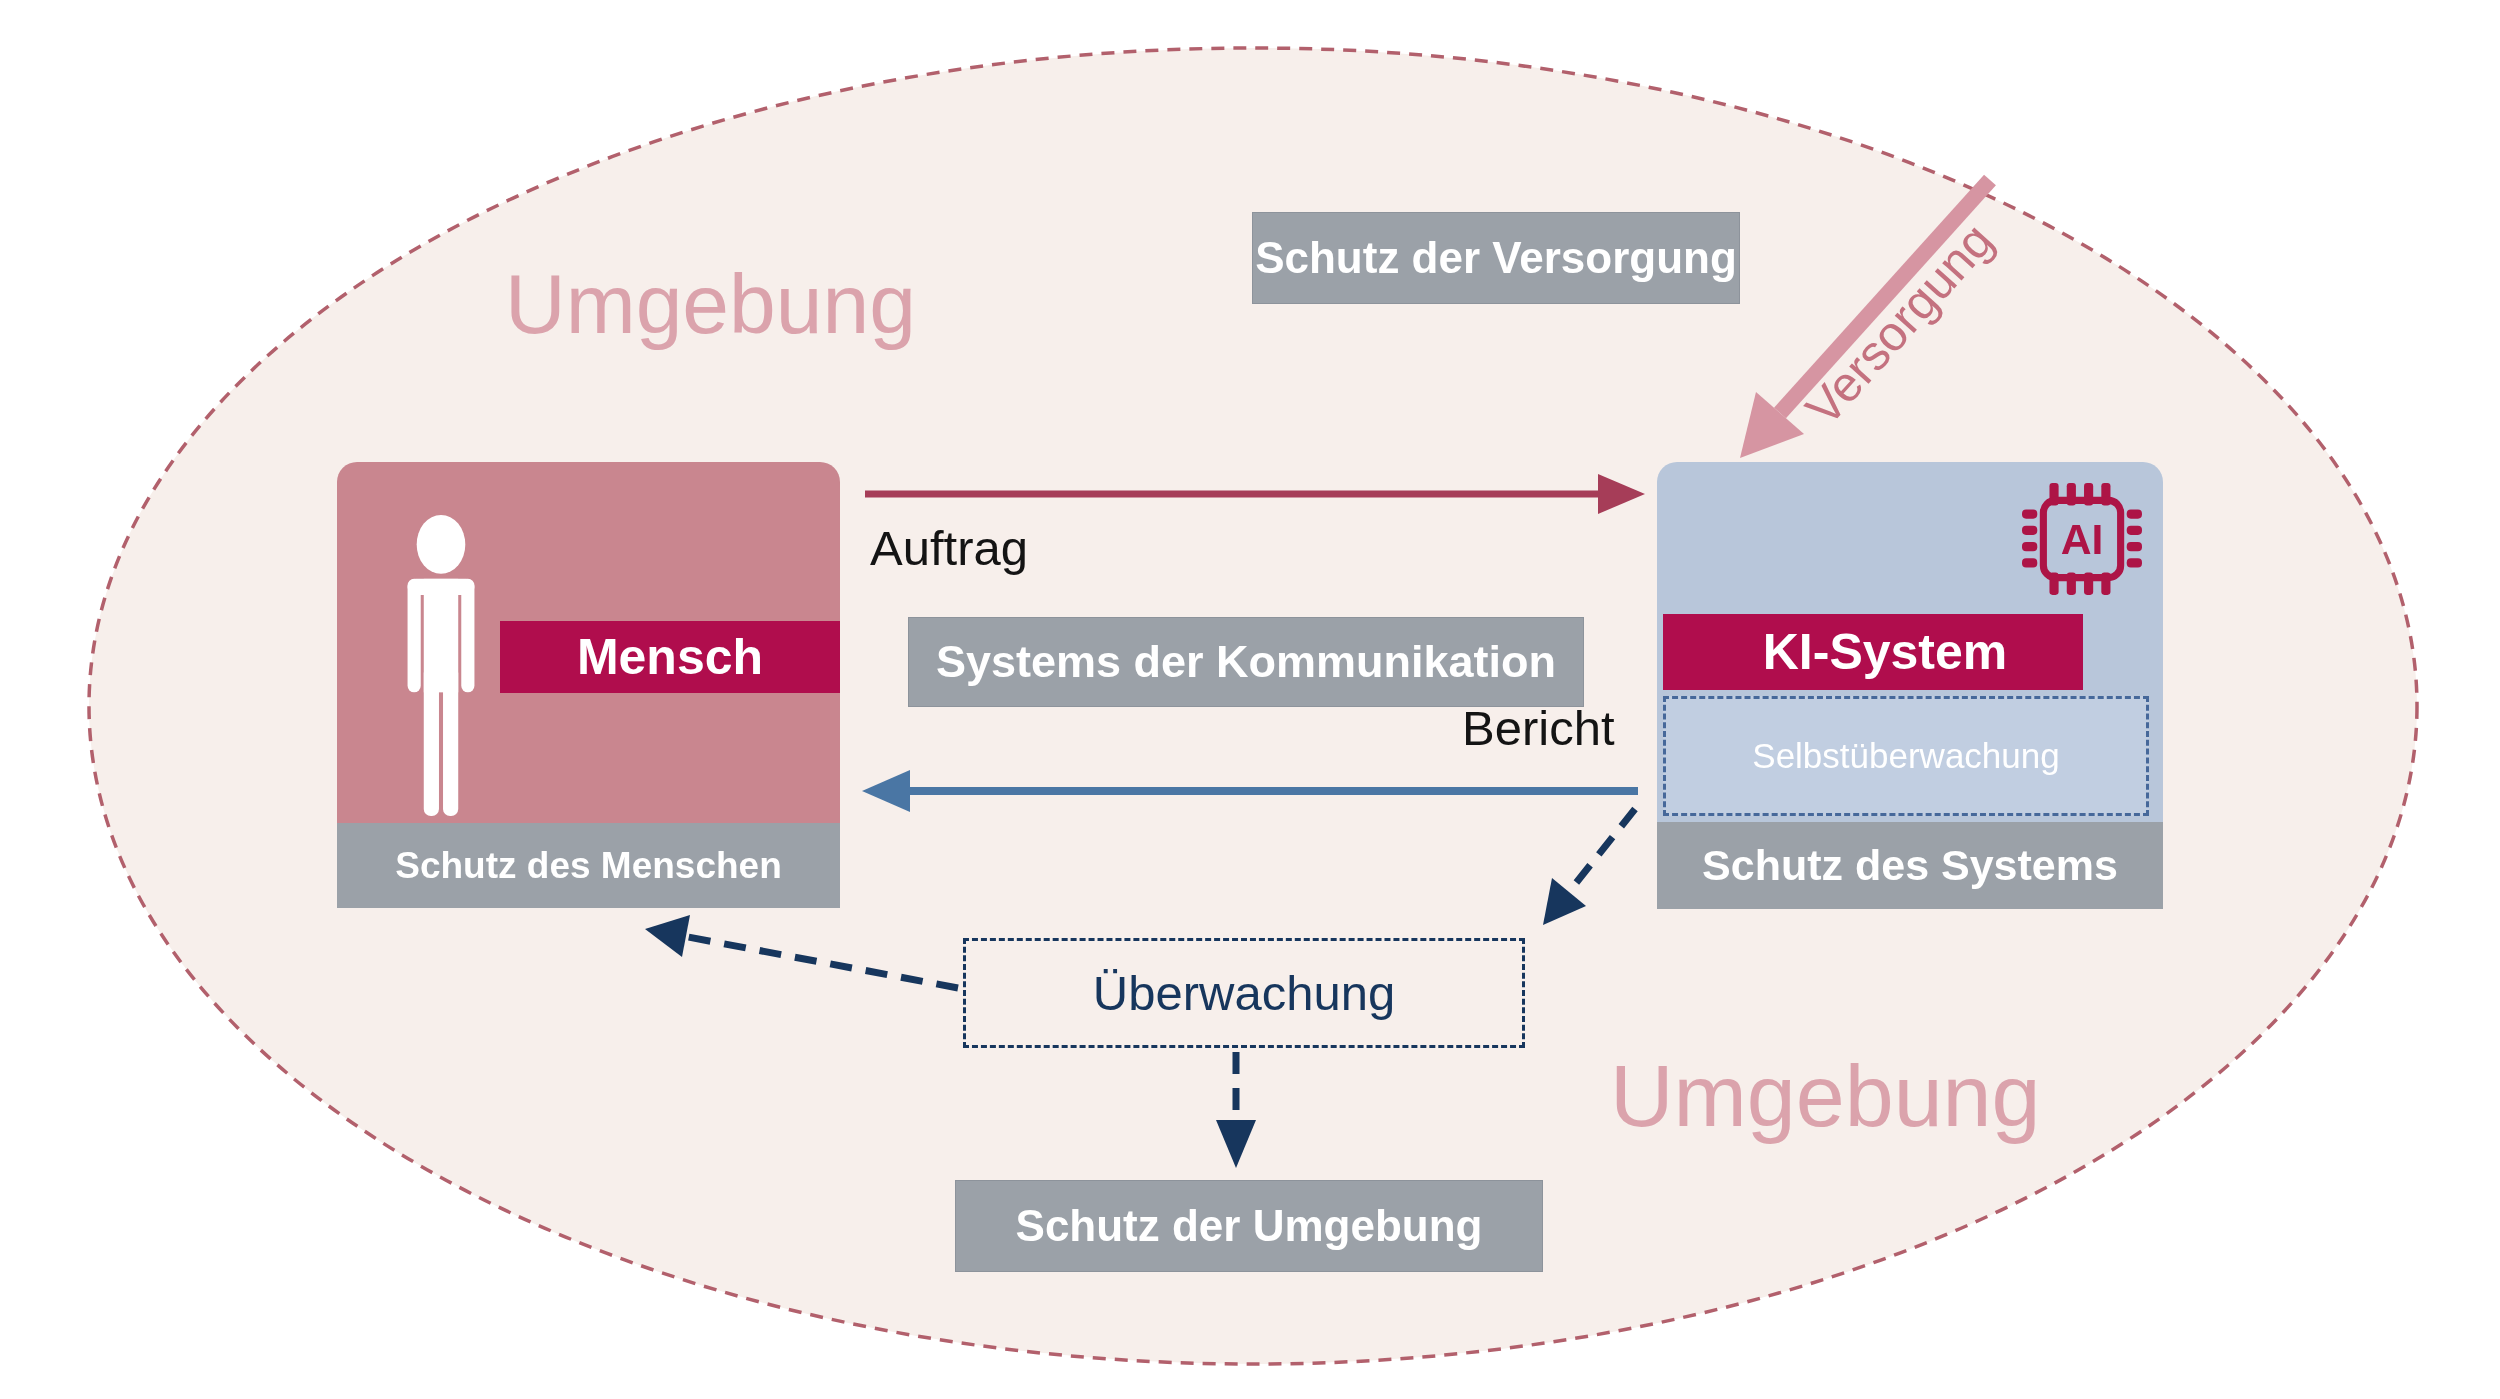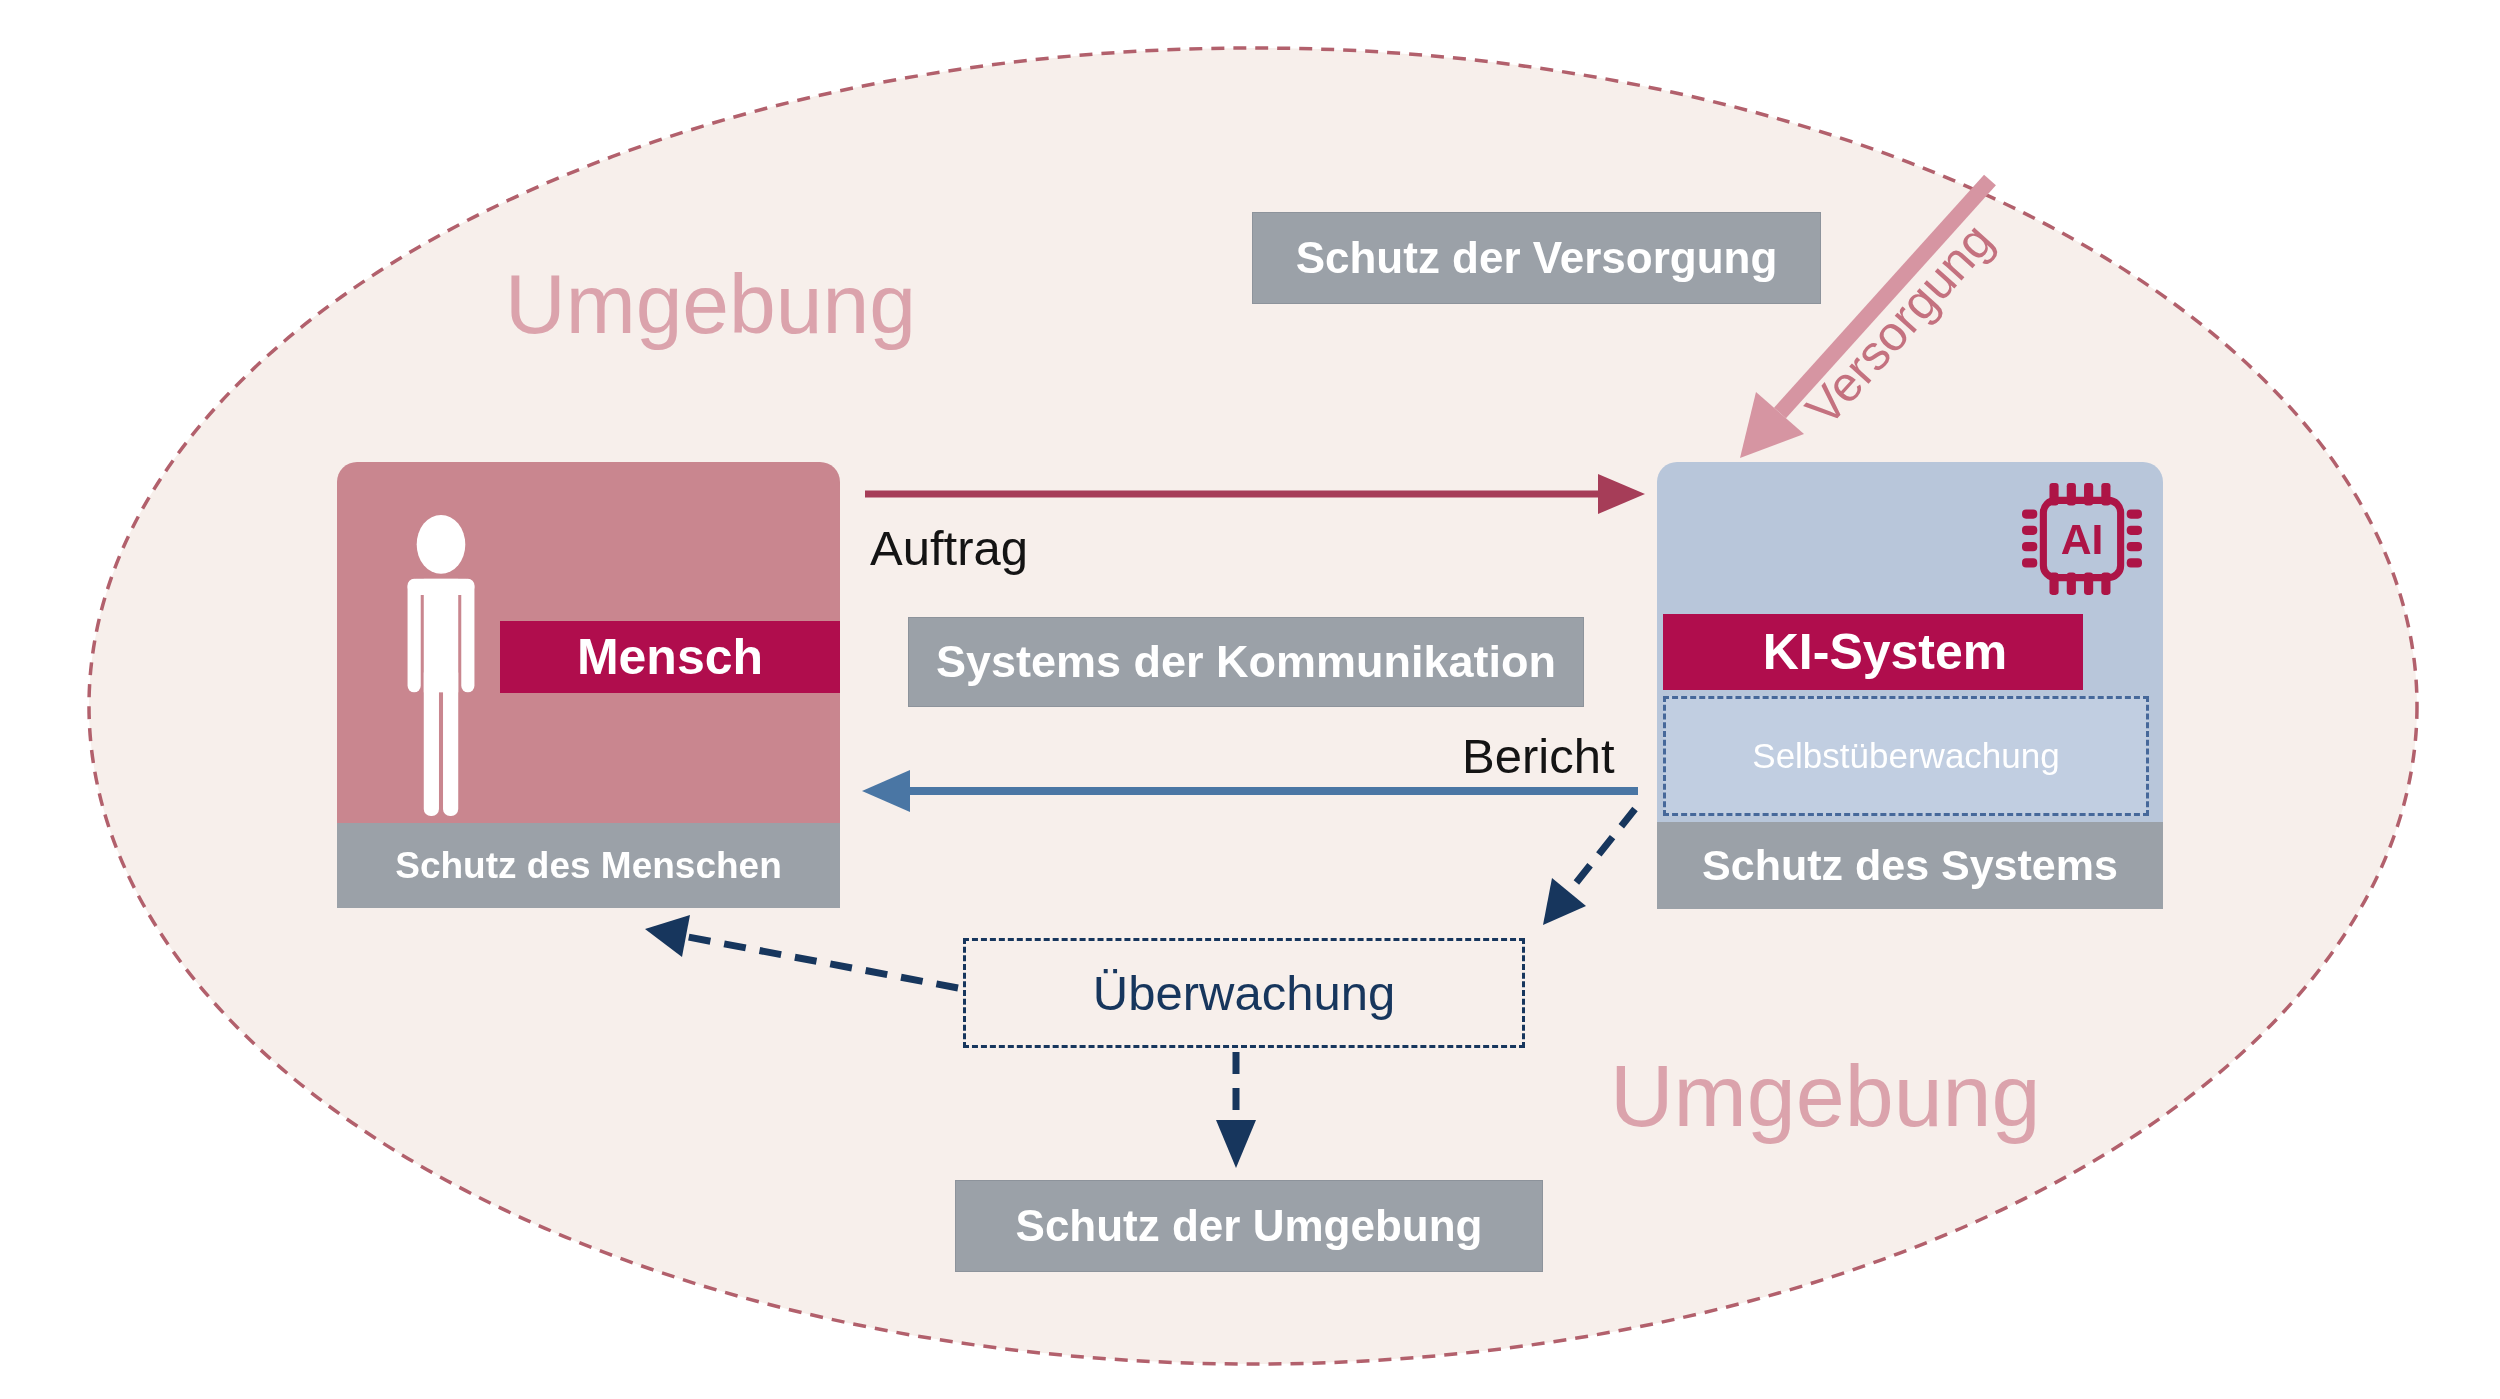--- a/index.html
+++ b/index.html
@@ -42,26 +42,26 @@
   #person-svg{left:48px;top:52px;width:112px;height:304px;}
   #ki-box{left:1657px;top:462px;width:506px;height:447px;background:var(--ai-blue);}
   #ki-banner{left:6px;top:152px;width:396px;height:76px;font-size:50px;padding-left:24px;}
   #selbst-box{
     left:6px;top:234px;width:486px;height:120px;box-sizing:border-box;
     border:3px dashed #46689a;background:var(--self-fill);color:#ffffff;
     font-size:35px;font-weight:400;display:flex;align-items:center;justify-content:center;white-space:nowrap;
   }
   #ki-gray{left:0;bottom:0;width:100%;height:87px;font-size:43px;border:none;}
   #chip-svg{right:20px;top:16px;width:122px;height:122px;}
-  #schutz-versorgung{left:1252px;top:212px;width:569px;height:92px;font-size:44px;}
+  #schutz-versorgung{left:1252px;top:212px;width:488px;height:92px;font-size:44px;}
   #schutz-komm{left:908px;top:617px;width:676px;height:90px;font-size:45px;}
   #schutz-umgebung{left:955px;top:1180px;width:588px;height:92px;font-size:44px;}
   #auftrag-label,#bericht-label{font-size:49px;color:#141414;white-space:nowrap;line-height:1;}
   #auftrag-label{left:870px;top:524px;}
-  #bericht-label{left:1462px;top:732px;}
+  #bericht-label{left:1462px;top:704px;}
   #ueberwachung-box{
     left:963px;top:938px;width:562px;height:110px;box-sizing:border-box;
     border:3px dashed var(--navy);color:var(--navy);font-size:49px;
     display:flex;align-items:center;justify-content:center;white-space:nowrap;
   }
   #versorgung-label{
     left:1772px;top:288px;width:280px;height:56px;
     color:var(--versorgung-text);font-size:49px;white-space:nowrap;
     transform:rotate(-48deg);transform-origin:50% 50%;line-height:1;
   }

